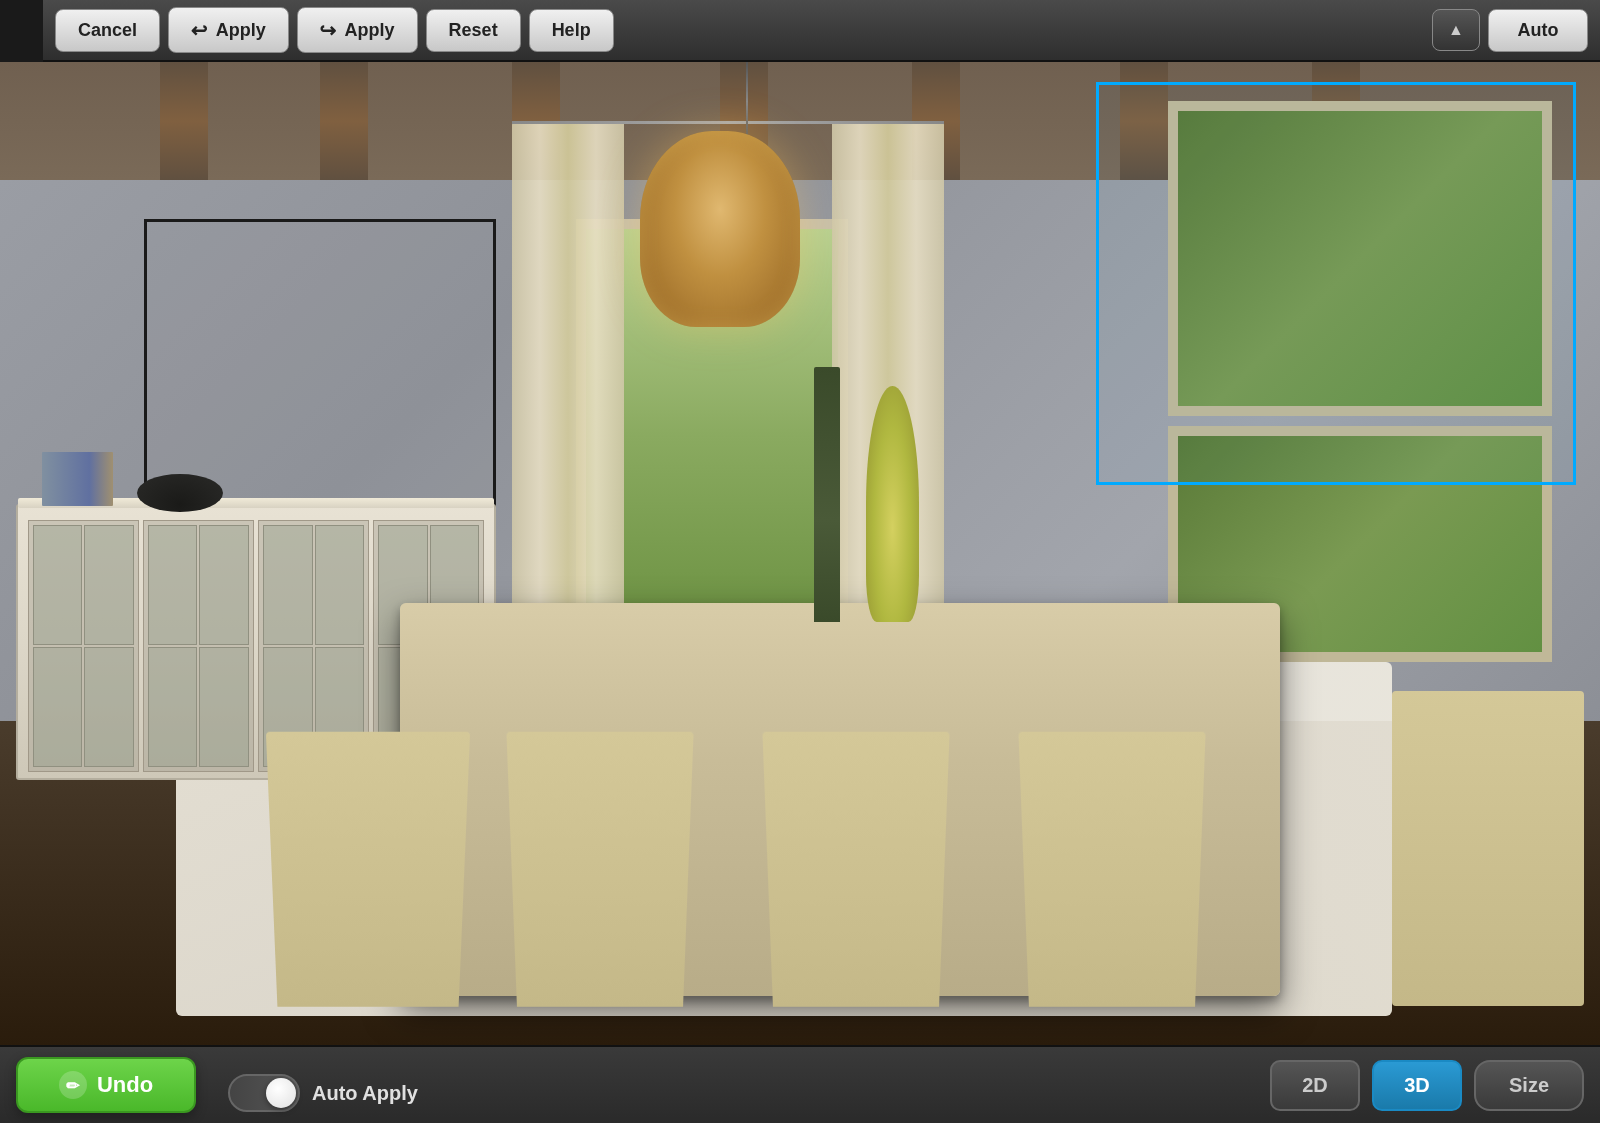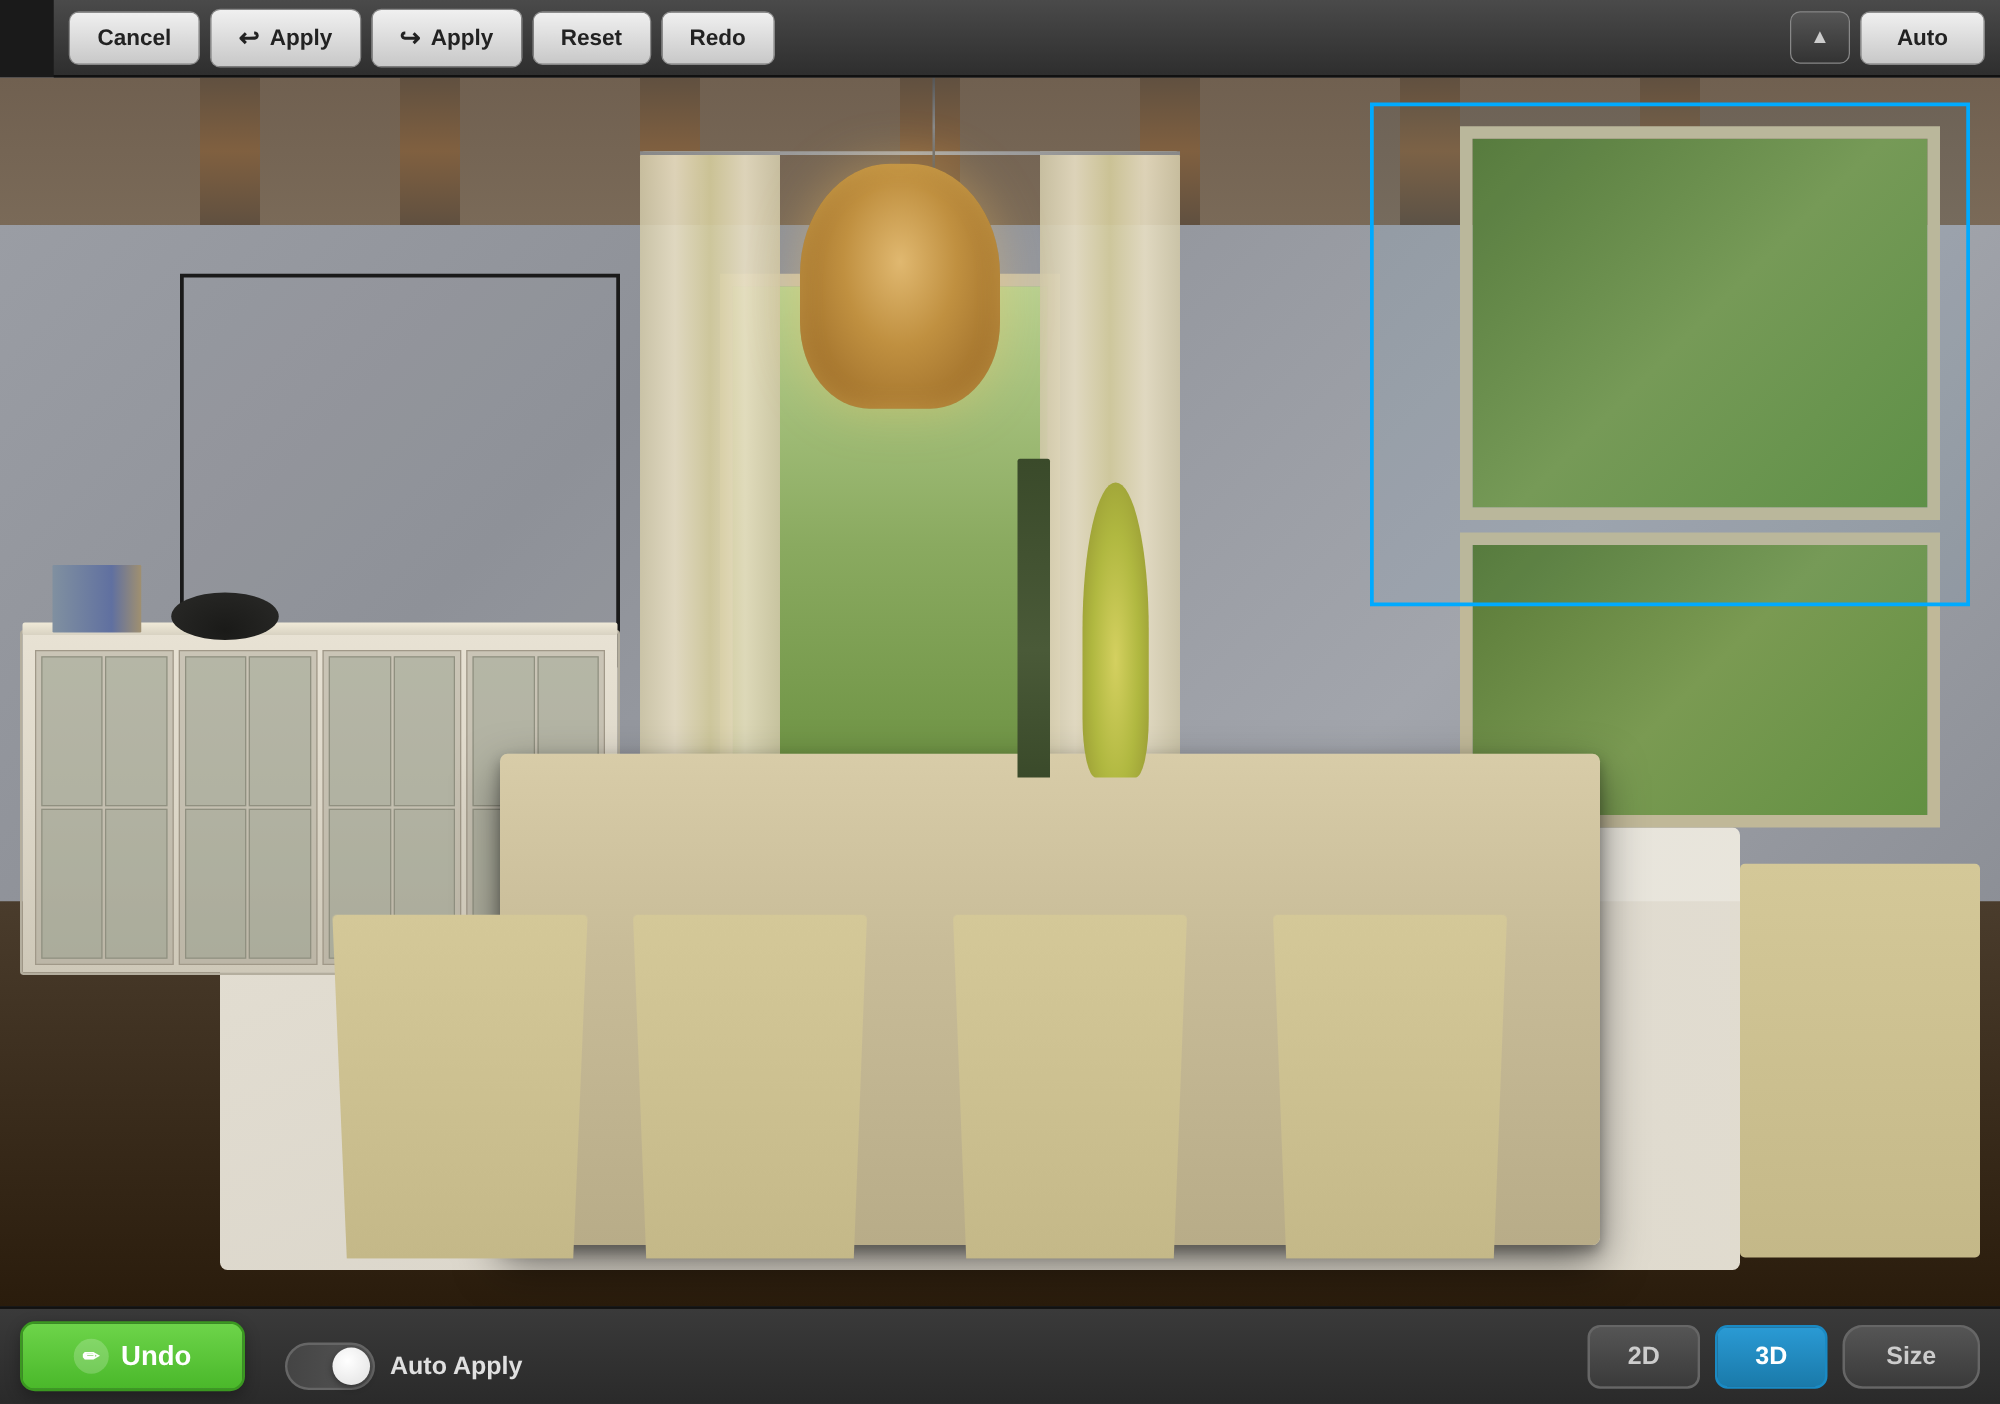--- a/index.html
+++ b/index.html
@@ -280,21 +280,21 @@
     <span>Apply</span>
   </button>
   <button class="toolbar-btn">
     <span style="font-size:20px;">↪</span>
     <span>Apply</span>
   </button>
   <button class="toolbar-btn">
     <span>Reset</span>
   </button>
   <button class="toolbar-btn">
-    <span>Redo</span>
+    <span>Help</span>
   </button>
   <div class="toolbar-spacer"></div>
   <div class="toolbar-collapse-btn">
     <span>▲</span>
   </div>
   <button class="toolbar-btn toolbar-done-btn">
     <span>Auto</span>
   </button>
 </div>
 

